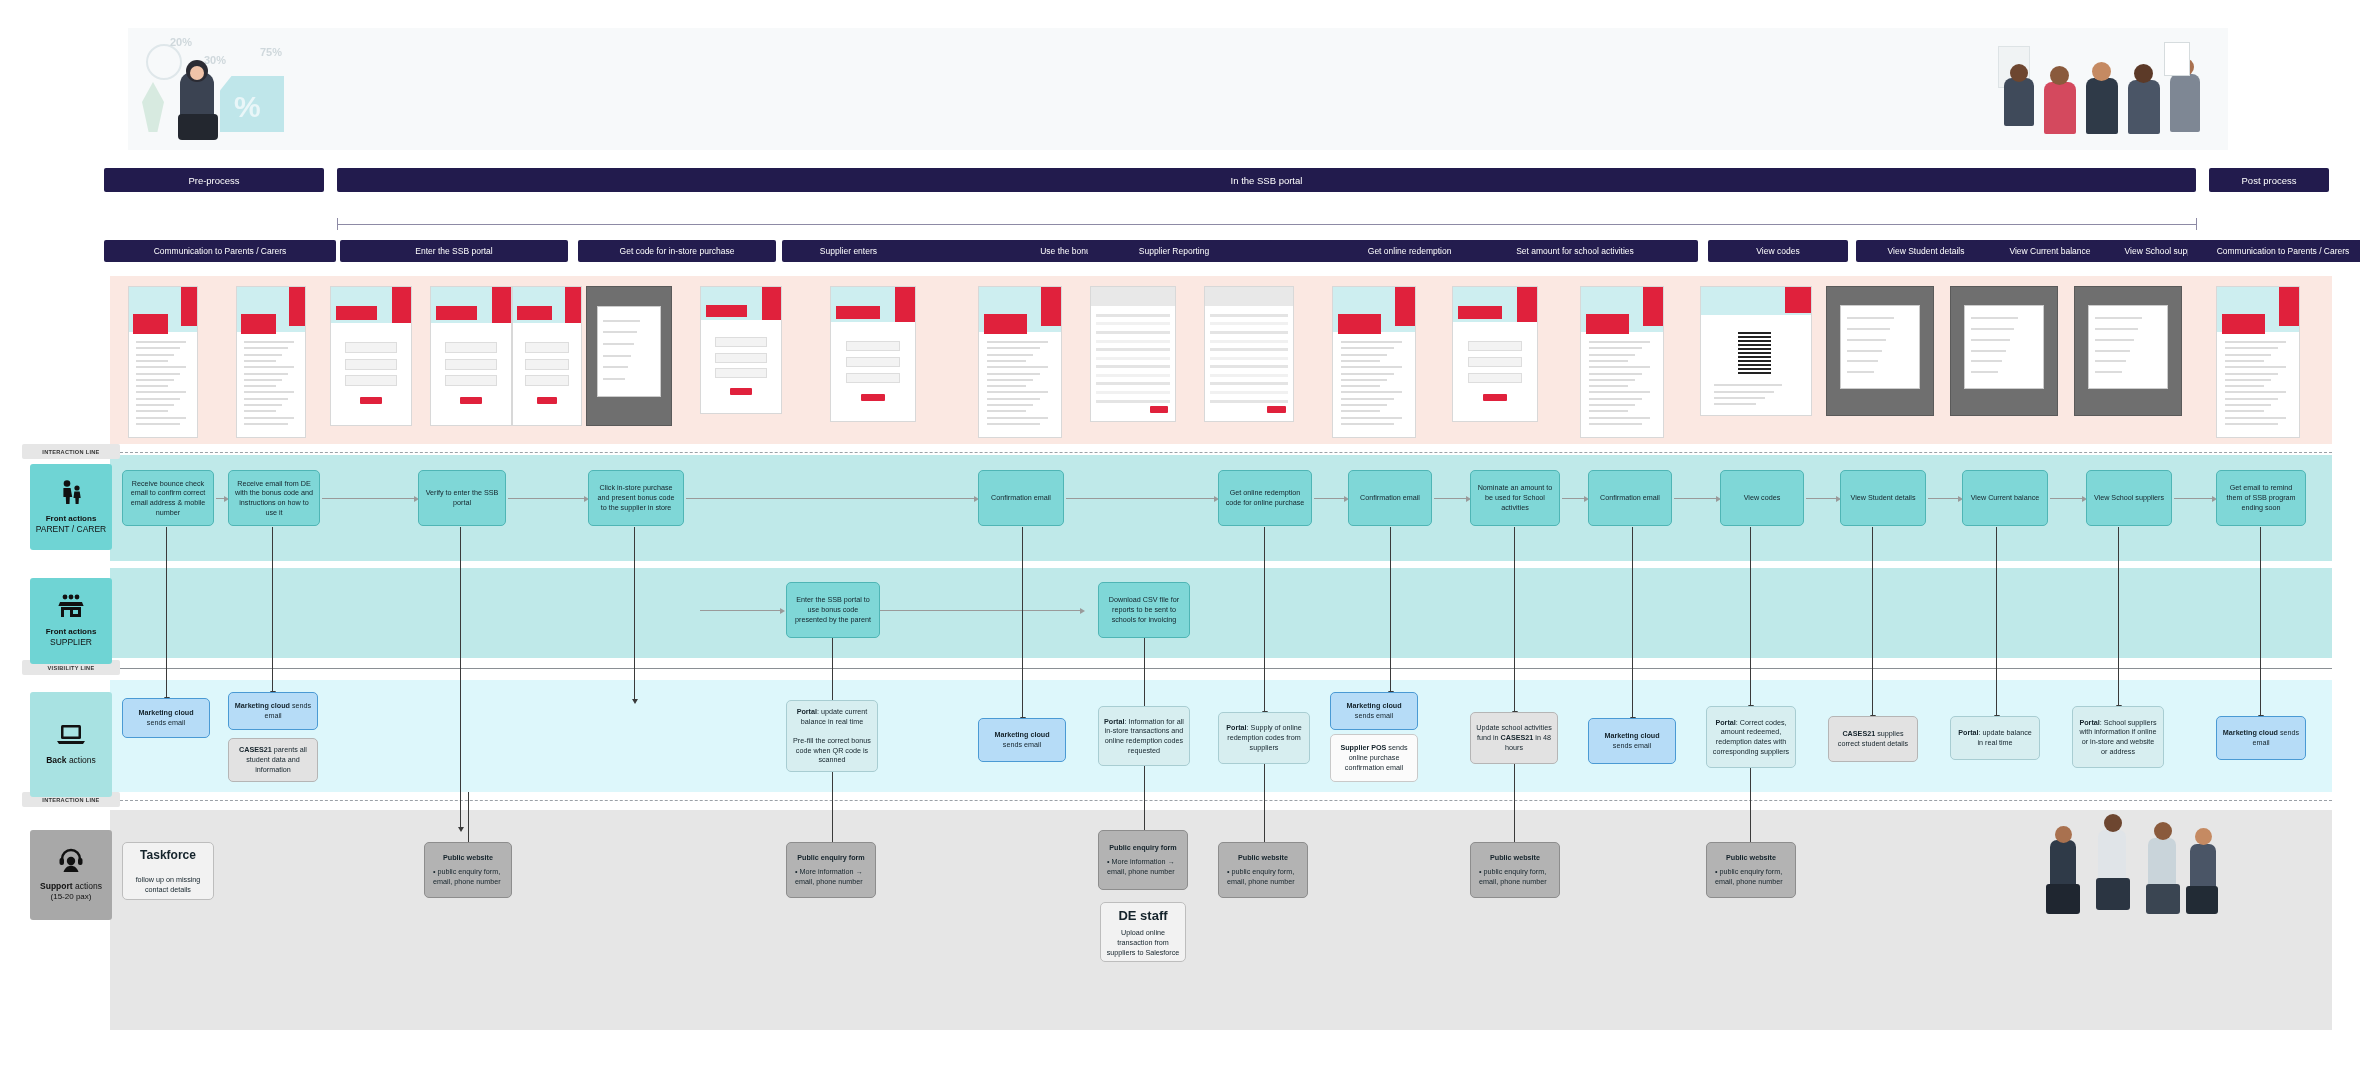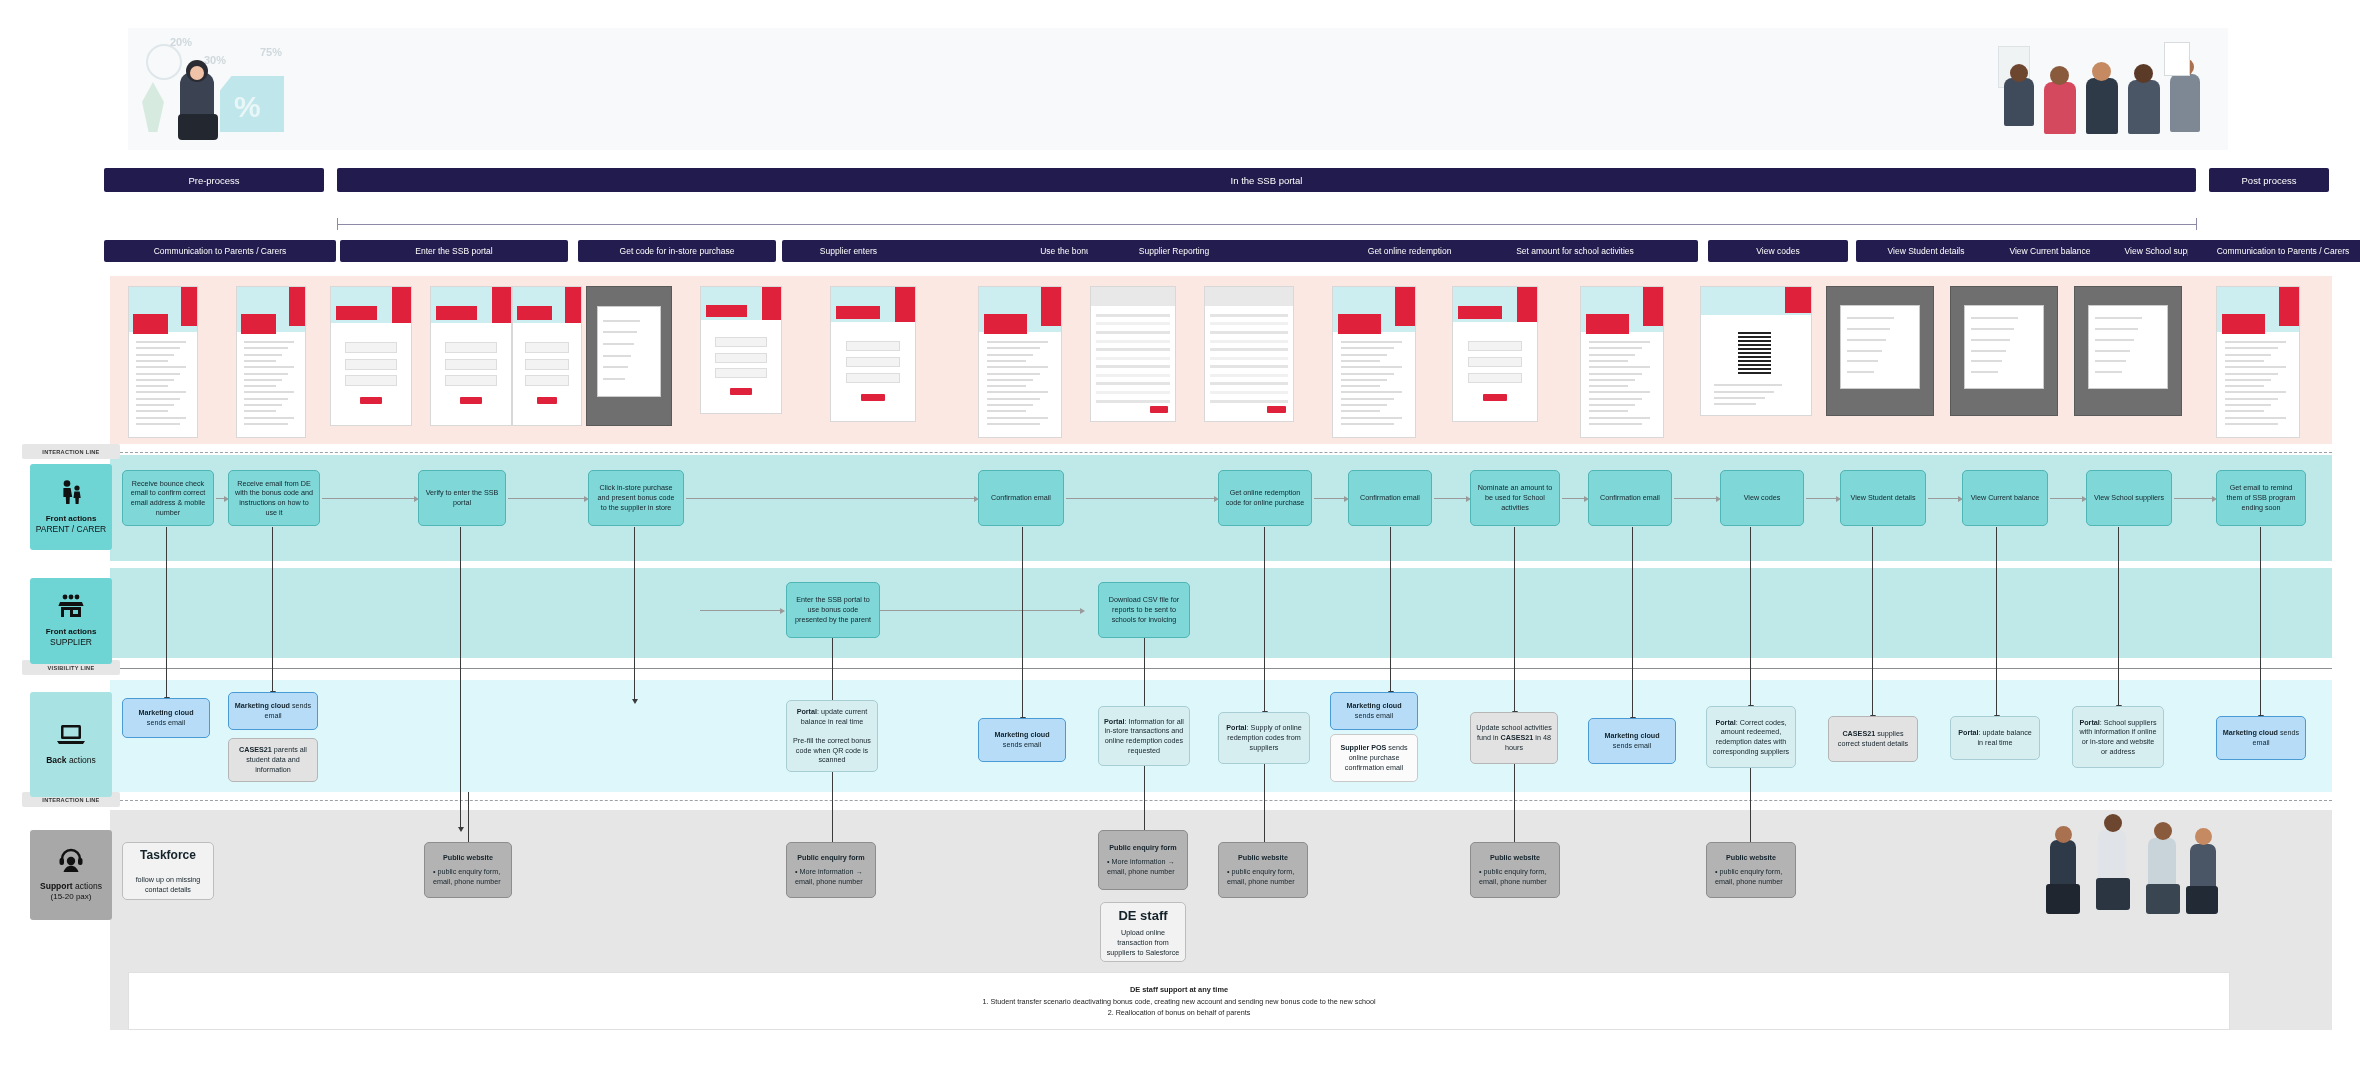--- a/index.html
+++ b/index.html
@@ -766,19 +766,14 @@
     <div style="position:absolute;left:64px;top:14px;width:18px;height:18px;background:#6d4630;border-radius:50%;"></div>
     <div style="position:absolute;left:56px;top:78px;width:34px;height:32px;background:#2b3542;border-radius:3px;"></div>
     <div style="position:absolute;left:108px;top:38px;width:28px;height:48px;background:#c9d4da;border-radius:7px 7px 2px 2px;"></div>
     <div style="position:absolute;left:114px;top:22px;width:18px;height:18px;background:#8a5a3c;border-radius:50%;"></div>
     <div style="position:absolute;left:106px;top:84px;width:34px;height:30px;background:#3a4552;border-radius:3px;"></div>
     <div style="position:absolute;left:150px;top:44px;width:26px;height:44px;background:#4a5566;border-radius:7px 7px 2px 2px;"></div>
     <div style="position:absolute;left:155px;top:28px;width:17px;height:17px;background:#c58a62;border-radius:50%;"></div>
     <div style="position:absolute;left:146px;top:86px;width:32px;height:28px;background:#222b35;border-radius:3px;"></div>
   </div>
 
-  <div class="footnote">
-    <div class="ftitle">DE staff support at any time</div>
-    <div>1. Student transfer scenario deactivating bonus code, creating new account and sending new bonus code to the new school</div>
-    <div>2. Reallocation of bonus on behalf of parents</div>
-  </div>
 
 </div>
 
 </body></html>

